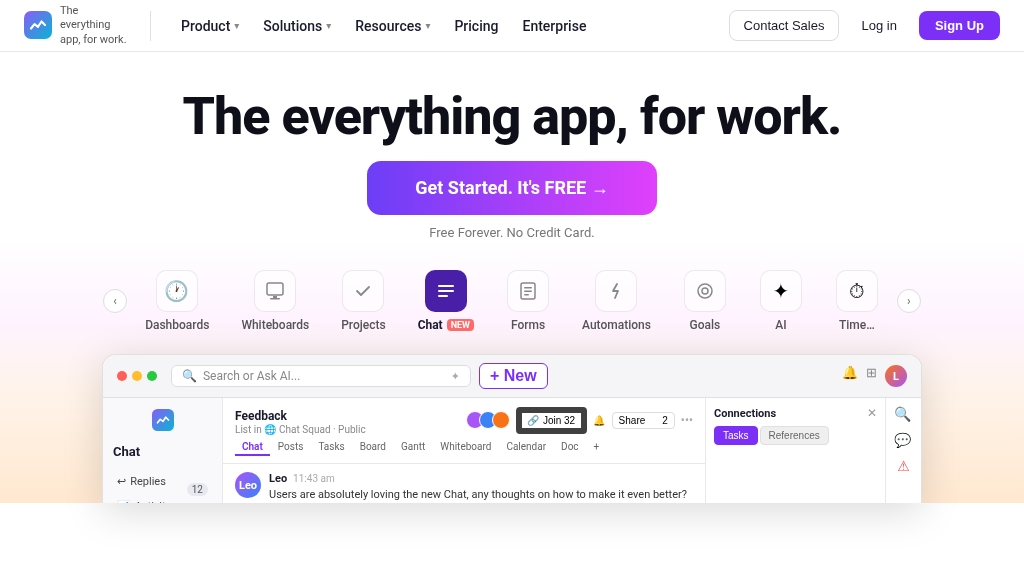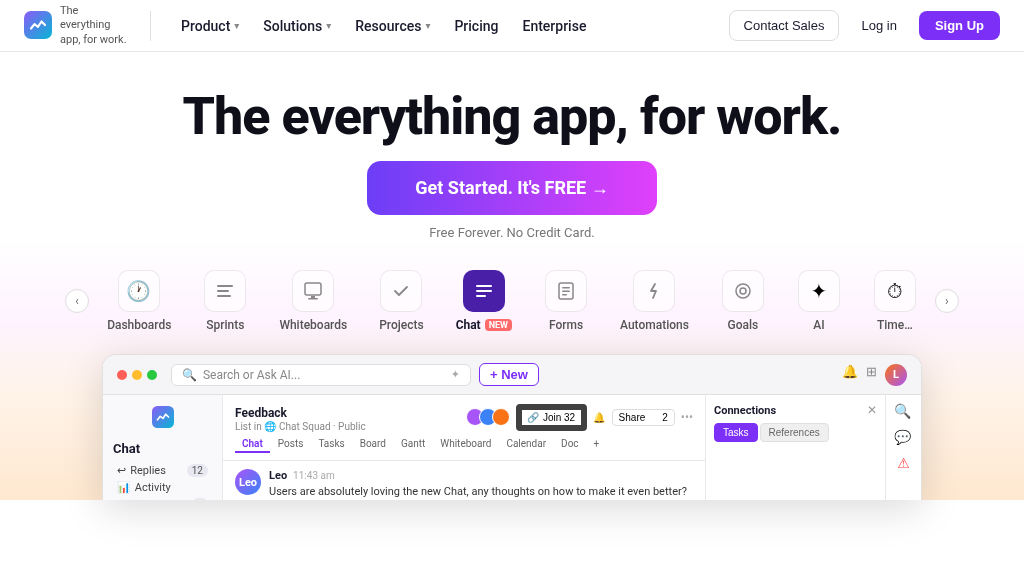--- a/index.html
+++ b/index.html
@@ -259,21 +259,21 @@
       color: #888;
     }
     .new-btn {
       display: flex;
       align-items: center;
       gap: 4px;
       padding: 3px 10px;
       background: white;
       border: 1px solid #7b2ff7;
       border-radius: 6px;
-      font-size: 13px;
+      font-size: 16px;
       color: #7b2ff7;
       font-weight: 600;
       cursor: pointer;
     }
     .toolbar-icons {
       display: flex;
       gap: 8px;
       margin-left: auto;
     }
     .toolbar-icon { font-size: 13px; color: #888; cursor: pointer; }
@@ -315,20 +315,21 @@
       cursor: pointer;
       border-radius: 4px;
     }
     .sc-label { font-size: 11px; color: #444; display: flex; align-items: center; gap: 4px; }
     .sc-count {
       font-size: 10px;
       background: #e8e8f0;
       color: #555;
       padding: 1px 5px;
       border-radius: 10px;
+      margin-top: 16px;
     }
     .preview-main {
       flex: 1;
       display: flex;
       flex-direction: column;
     }
     .chat-header {
       padding: 7px 12px;
       border-bottom: 1px solid #e8e8e8;
     }
@@ -516,30 +517,20 @@
 </div>
 
 <div class="feature-section">
 
   <div class="feature-tabs">
     <div class="tab-nav-arrow">‹</div>
 
     <div class="feature-tab">
       <div class="tab-icon">🕐</div>
       <span class="tab-label">Dashboards</span>
-    </div>
-    <div class="feature-tab">
-      <div class="tab-icon">
-        <svg width="20" height="20" viewBox="0 0 20 20" fill="none">
-            <rect x="2" y="4" width="16" height="2" rx="1" fill="#888"></rect>
-            <rect x="2" y="9" width="12" height="2" rx="1" fill="#888"></rect>
-            <rect x="2" y="14" width="14" height="2" rx="1" fill="#888"></rect>
-          </svg>
-      </div>
-      <span class="tab-label">Sprints</span>
     </div>
     <div class="feature-tab">
       <div class="tab-icon">
         <svg width="20" height="20" viewBox="0 0 20 20" fill="none">
             <rect x="2" y="2" width="16" height="12" rx="2" stroke="#888" stroke-width="1.5" fill="none"></rect>
             <rect x="8" y="15" width="4" height="2" fill="#888"></rect>
             <rect x="5" y="17" width="10" height="1.5" rx="0.75" fill="#888"></rect>
           </svg>
       </div>
       <span class="tab-label">Whiteboards</span>

